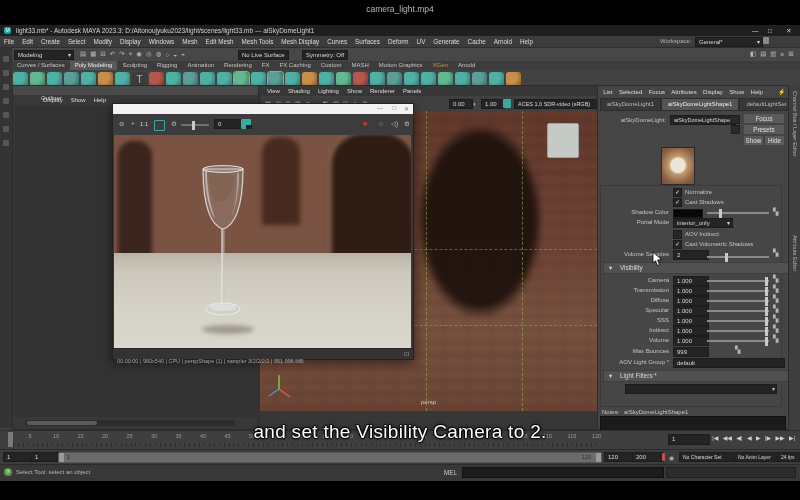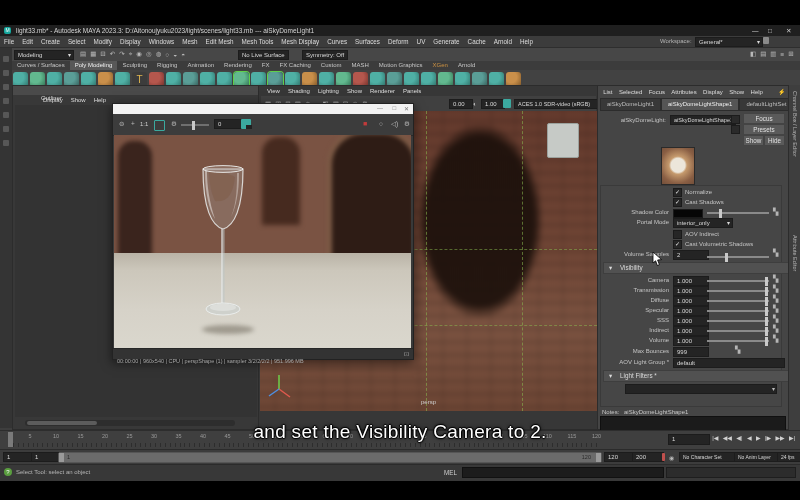--- a/index.html
+++ b/index.html
@@ -34,20 +34,23 @@
   [data-name=timeline-ticks] i{position:absolute;bottom:1px;width:1px;height:4px;background:#2d2d2d;}
   [data-name=timeline-ticks] s{position:absolute;top:2px;font-size:5.5px;color:#9a9a9a;text-decoration:none;}
   .vtext{writing-mode:vertical-rl;font-size:5.5px;color:#b5b5b5;white-space:nowrap;}
   .shelficon{display:inline-block;width:15px;height:15px;border-radius:3px;margin:1px 1px;}
 </style>
 </head>
 <body>
 
 <div id="stage" data-name="screen">
 
+  <div class="abs" data-name="video-titlebar" style="left:0;top:0;width:800px;height:20px;background:#000;">
+    <div class="abs" data-name="video-title" style="width:800px;top:4px;text-align:center;font-size:8.5px;color:#b9b9b9;">camera_light.mp4</div>
+  </div>
 
   <div class="abs" data-name="maya-window" style="left:0;top:25px;width:800px;height:456px;background:#3e3e3e;">
 
     <div class="abs row" data-name="window-titlebar" style="left:0;top:0;width:800px;height:11px;background:#1f1f1f;">
       <span class="abs" data-name="maya-logo-icon" style="left:4px;top:2px;width:7px;height:7px;background:#14a79d;border-radius:2px;color:#fff;font-size:5px;line-height:7px;text-align:center;">M</span>
       <span class="abs" data-name="window-title" style="left:16px;top:2px;font-size:6.5px;color:#d5d5d5;white-space:nowrap;">light33.mb* - Autodesk MAYA 2023.3: D:/Aitonoujyuku2023/light/scenes/light33.mb --- aiSkyDomeLight1</span>
       <span class="abs" data-name="minimize-button" style="left:752px;top:2px;font-size:6.5px;color:#cfcfcf;">—</span>
       <span class="abs" data-name="maximize-button" style="left:768px;top:2px;font-size:6.5px;color:#cfcfcf;">□</span>
       <span class="abs" data-name="close-button" style="left:786px;top:2px;font-size:6.5px;color:#cfcfcf;">✕</span>
     </div>

